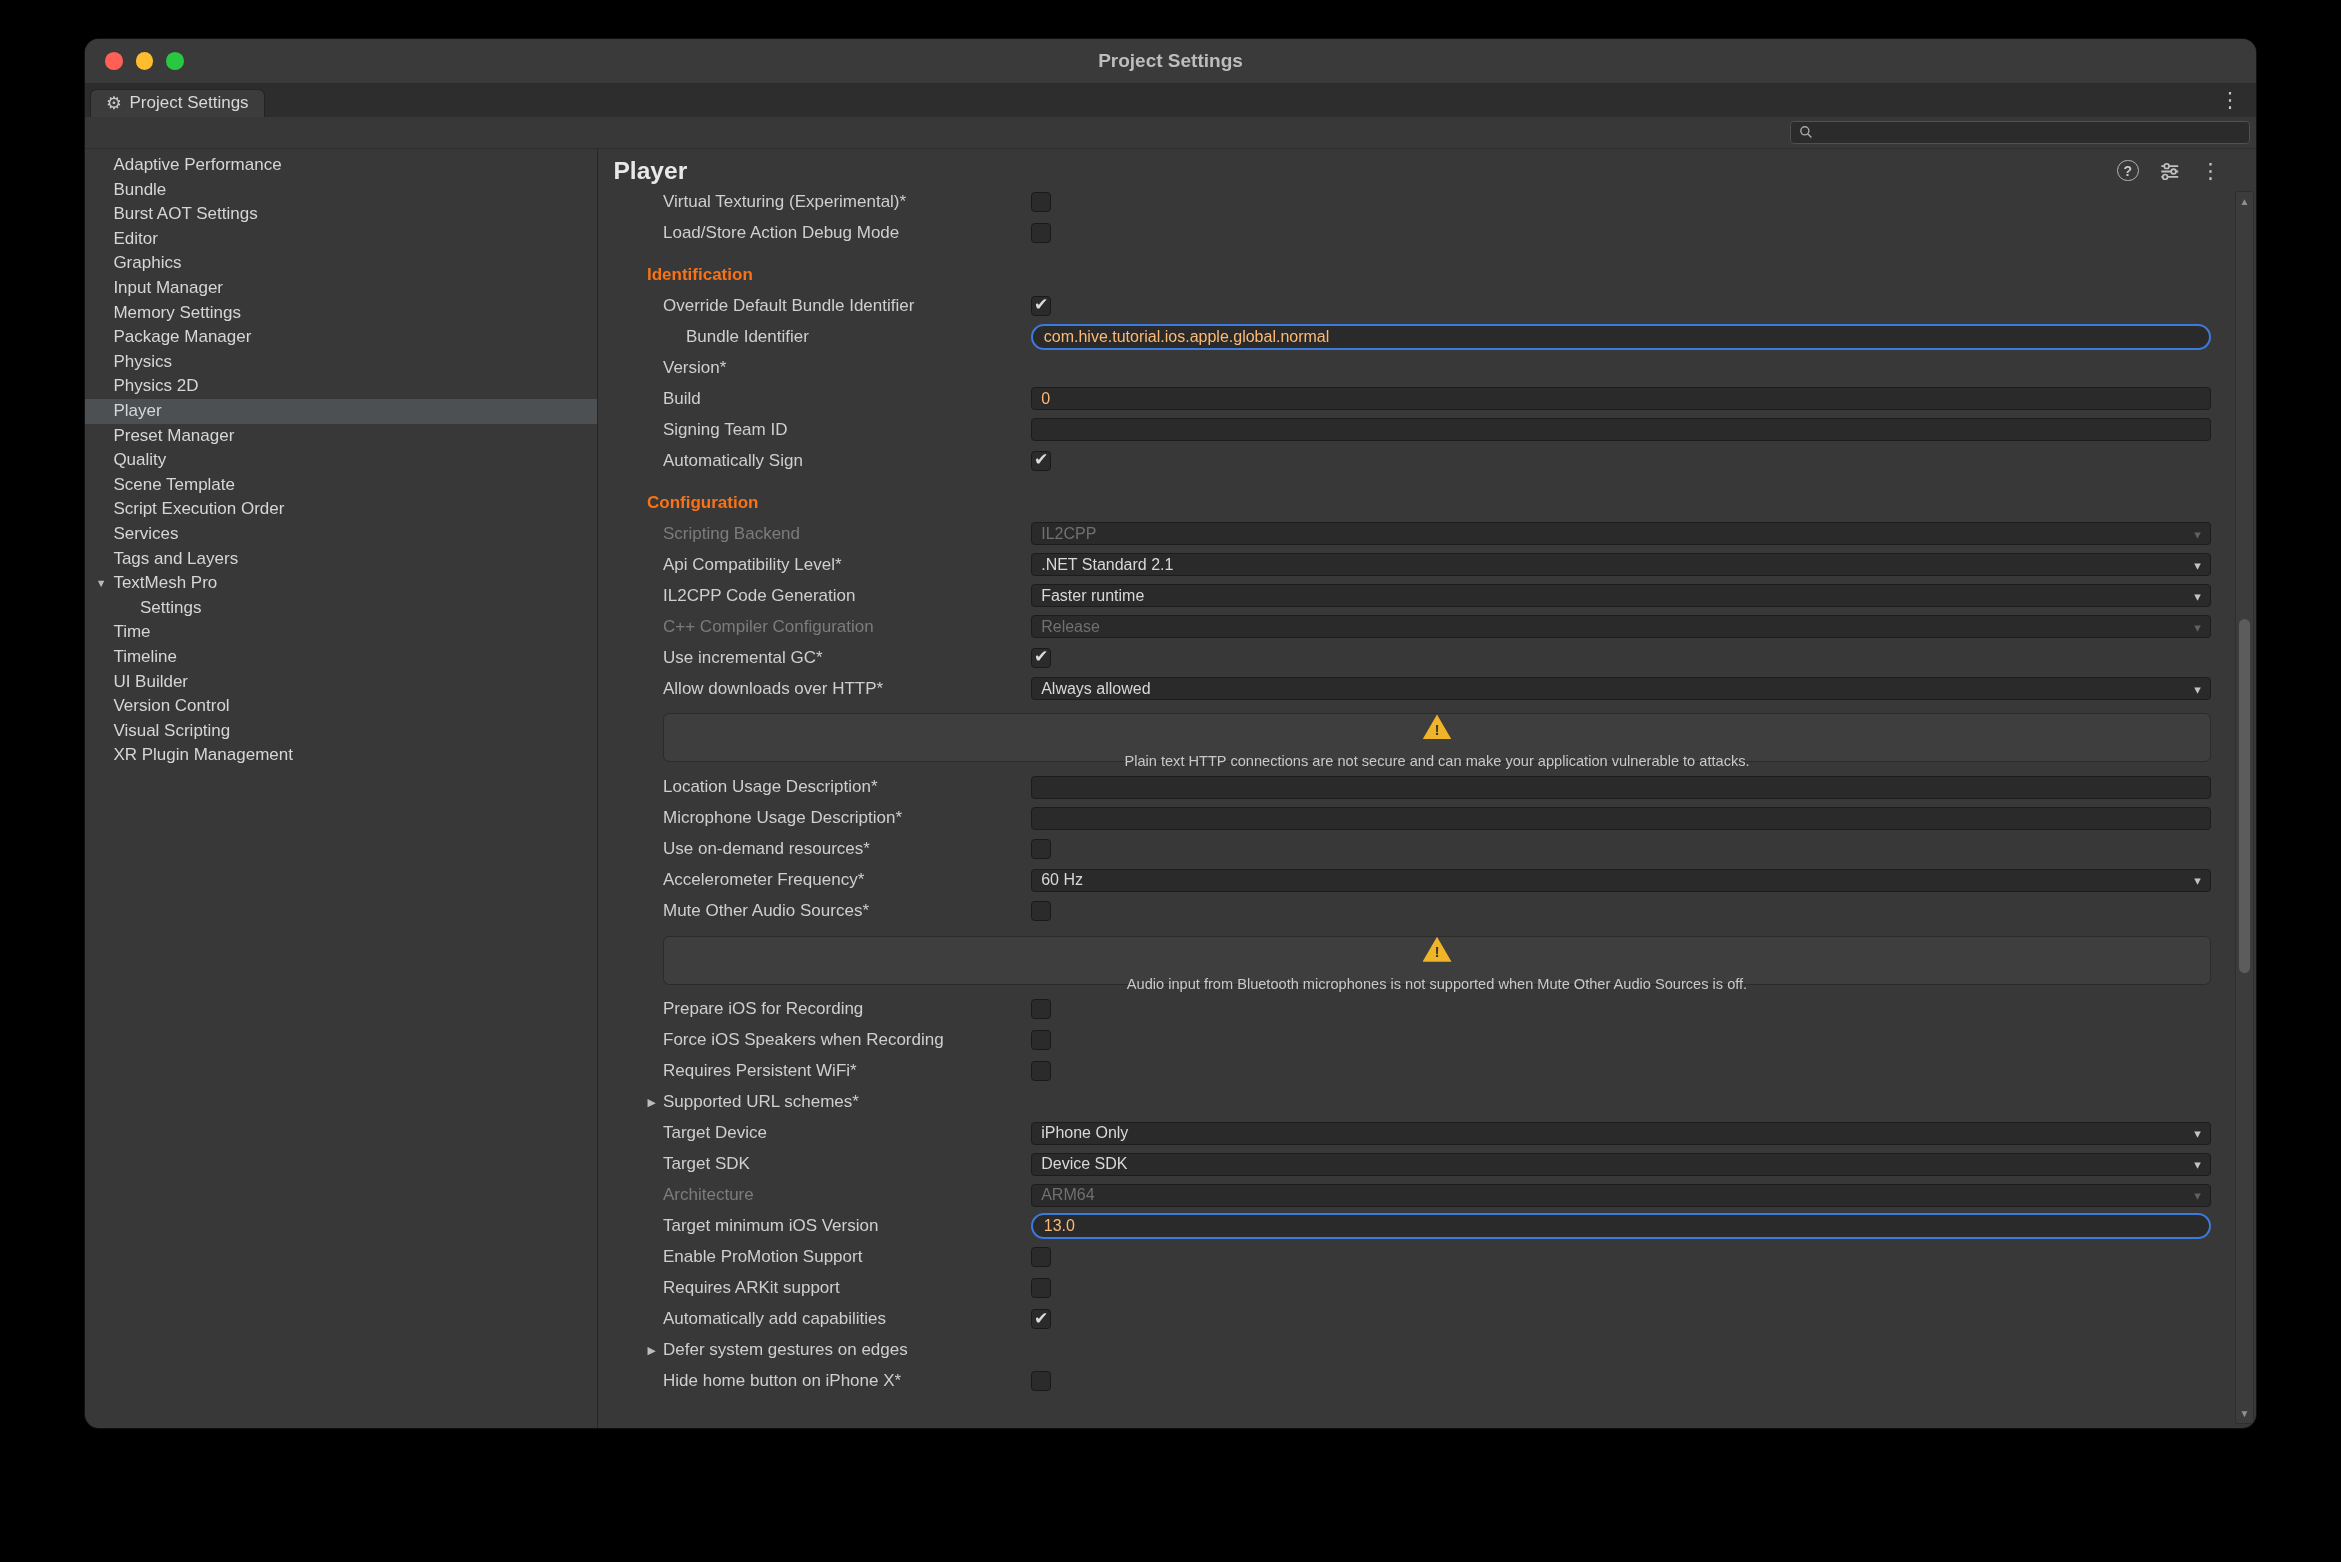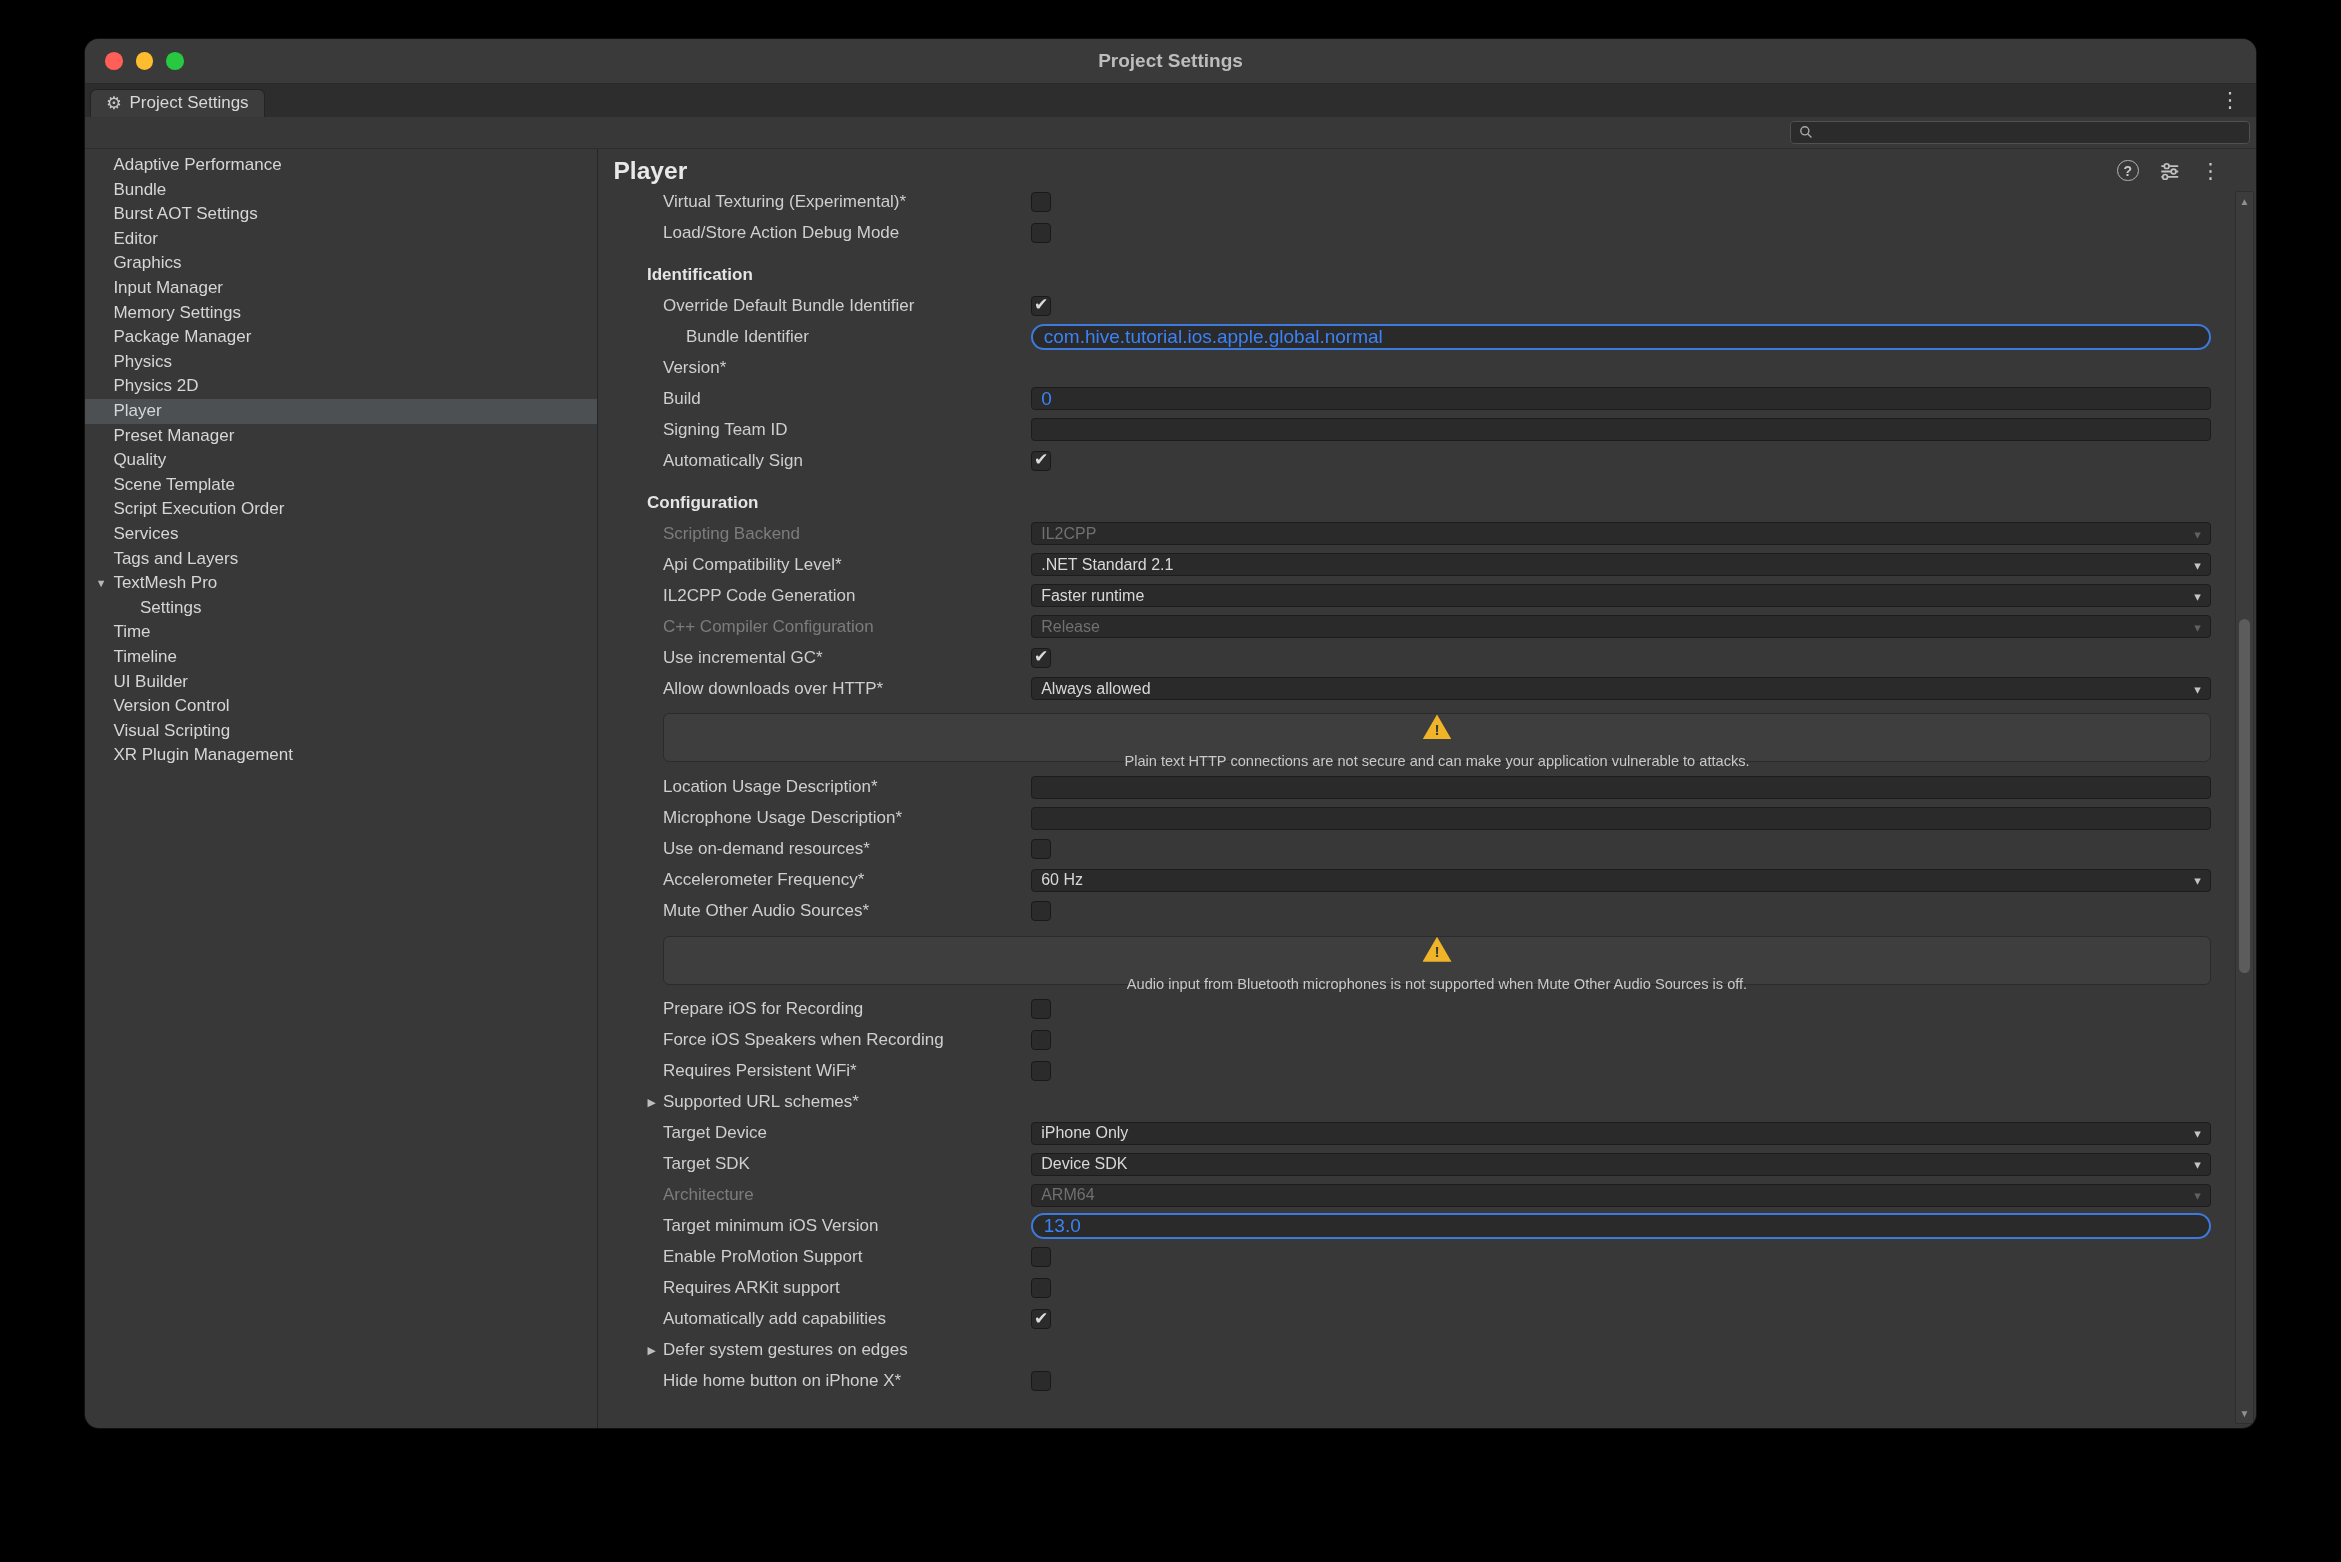--- a/index.html
+++ b/index.html
@@ -55,33 +55,33 @@
                font-size:14px; font-weight:bold; color:#c9c9c9; }
   .kebab { font-size:21px; color:#c9c9c9; line-height:1; }
 
   .scrollarea { flex:1; overflow:hidden; padding-top:3.1px; }
 
   .row { height:31px; display:flex; align-items:center; padding-left:65px; }
   .row .label { width:368px; flex:none; font-size:17px; color:#cfcfcf; white-space:nowrap; overflow:hidden; }
   .row.indent .label { padding-left:23px; }
   .label.dis { color:#7c7c7c; }
   .section-row { padding-left:49px; margin-top:10.8px; }
-  .section-label { font-size:17px; font-weight:bold; color:#e5e5e5; }
+  .section-label { font-size:17px; font-weight:bold; color:#f97316; }
   .fold-tri { width:15.4px; margin-left:-15.4px; flex:none; font-size:10.8px; color:#bdbdbd; }
 
   .value { flex:1; min-width:0; margin-right:45px; display:flex; align-items:center; }
 
   .checkbox { width:20px; height:20px; flex:none; background:#2b2b2b; border:0.8px solid #191919;
               border-radius:3.8px; position:relative; }
   .check { position:absolute; left:0; right:0; top:-2.3px; bottom:0; display:flex;
            align-items:center; justify-content:center; color:#dcdcdc; font-size:17px; }
 
   .tfield { flex:1; min-width:0; height:23px; background:#2a2a2a; border:0.8px solid #1c1c1c;
             border-radius:3.8px; display:flex; align-items:center; padding:0 9.2px;
-            font-size:19px; color:#3b82f6; white-space:nowrap; overflow:hidden; }
+            font-size:16px; color:#fdba74; white-space:nowrap; overflow:hidden; }
   .tfield.focused { border:2.3px solid #3d7add; border-radius:13px; height:26px; padding:0 10.8px; }
 
   .dropdown { flex:1; min-width:0; height:23px; background:#2a2a2a; border:0.8px solid #1c1c1c;
               border-radius:3.8px; display:flex; align-items:center; padding:0 31px 0 9.2px;
               font-size:16px; color:#d8d8d8; position:relative; white-space:nowrap; overflow:hidden; }
   .dd-arrow { position:absolute; right:9.2px; top:50%; transform:translateY(-50%);
               font-size:13px; color:#c4c4c4; }
   .dropdown.disabled { color:#707070; }
   .dropdown.disabled .dd-arrow { color:#606060; }
 

